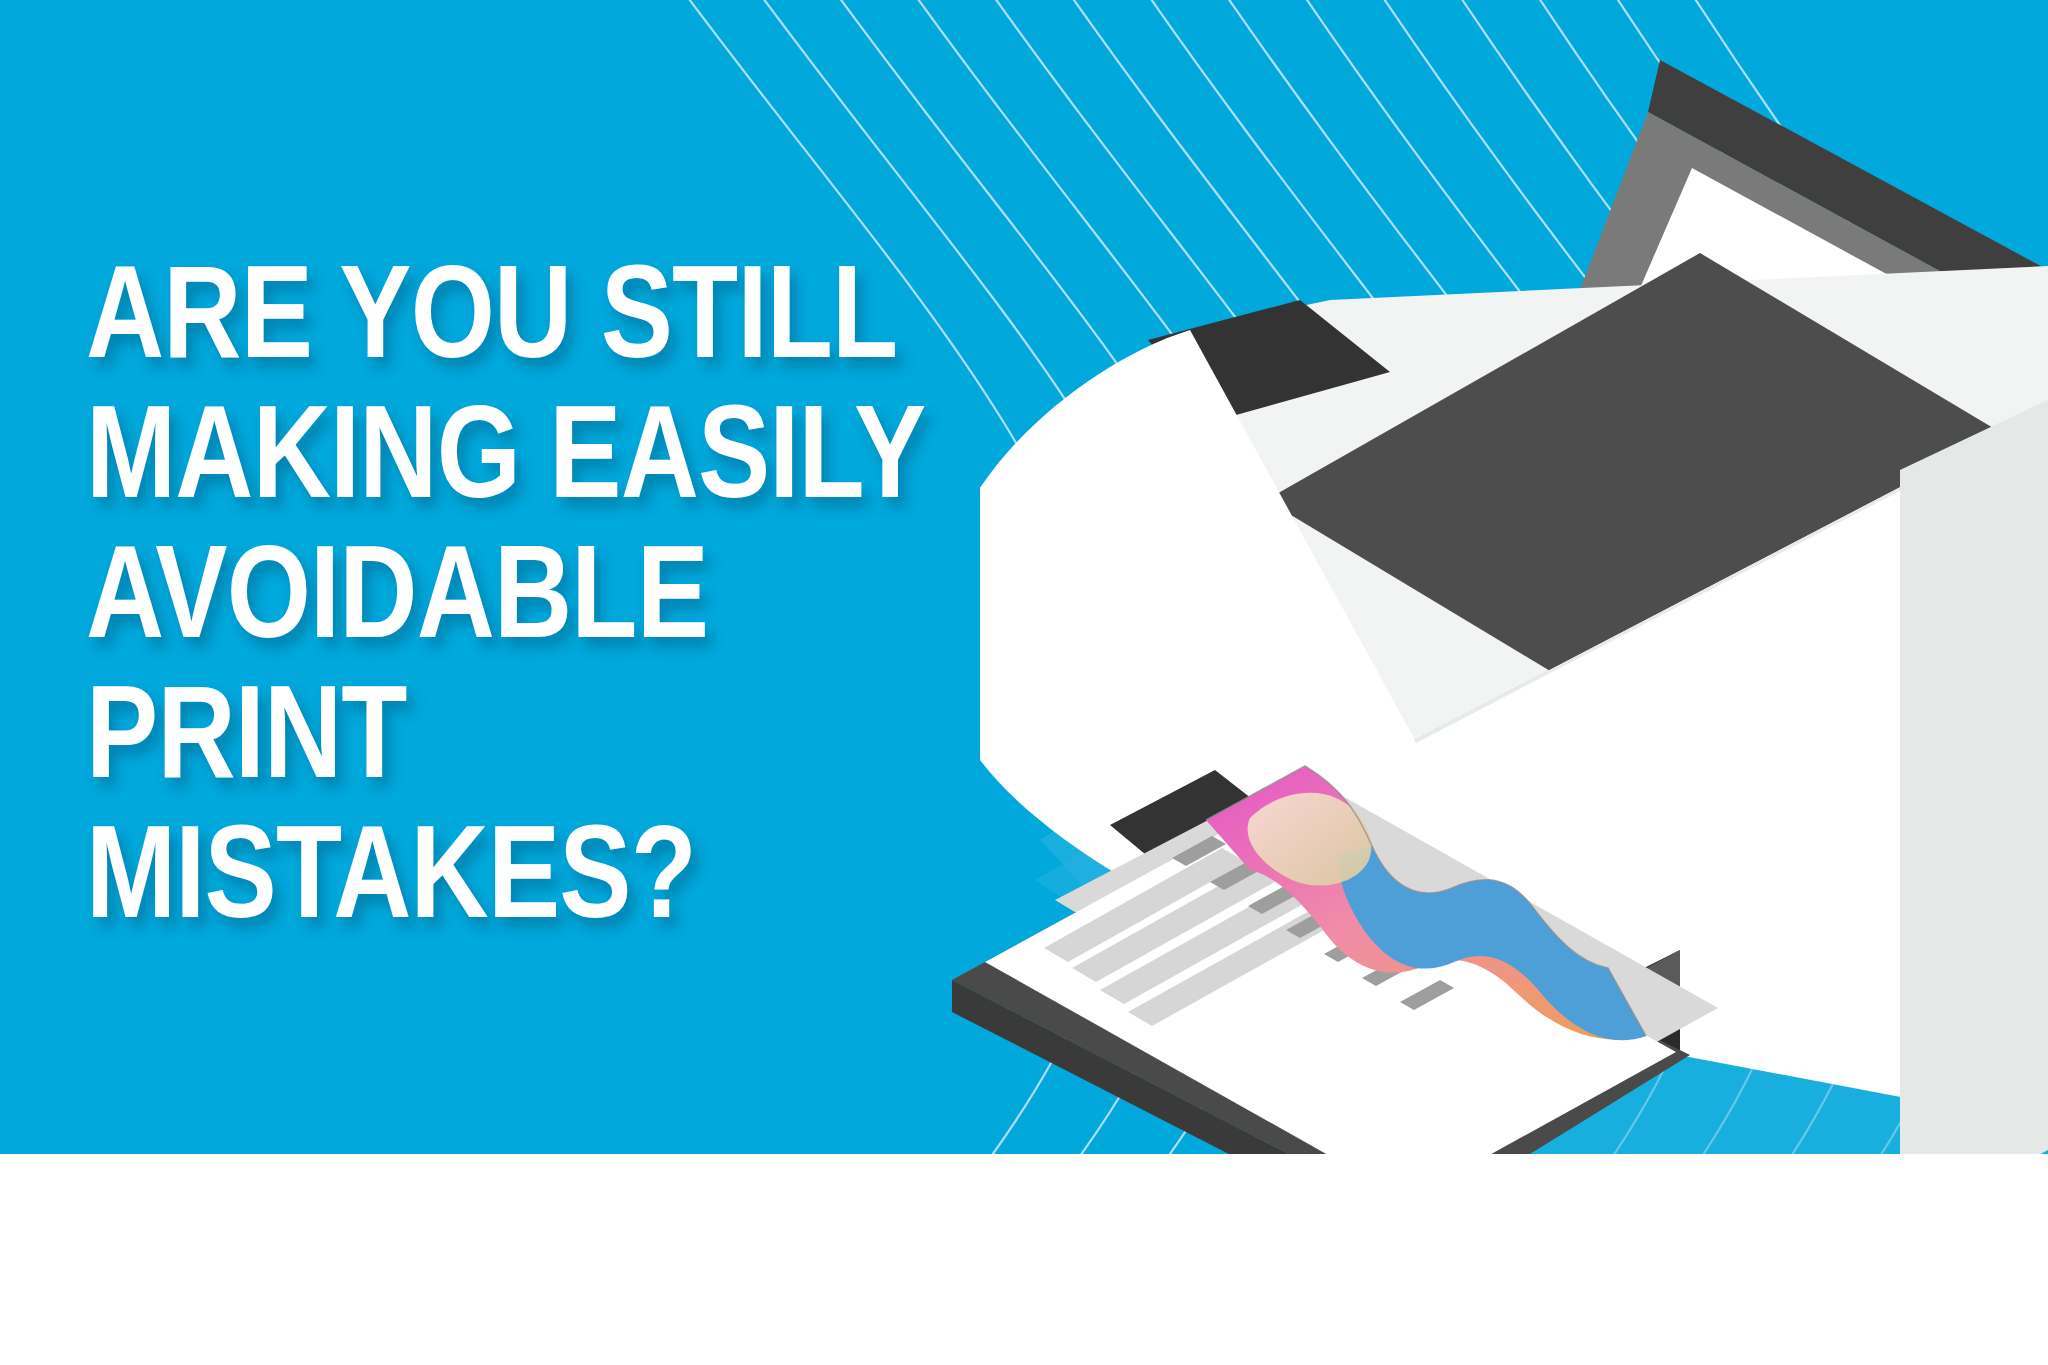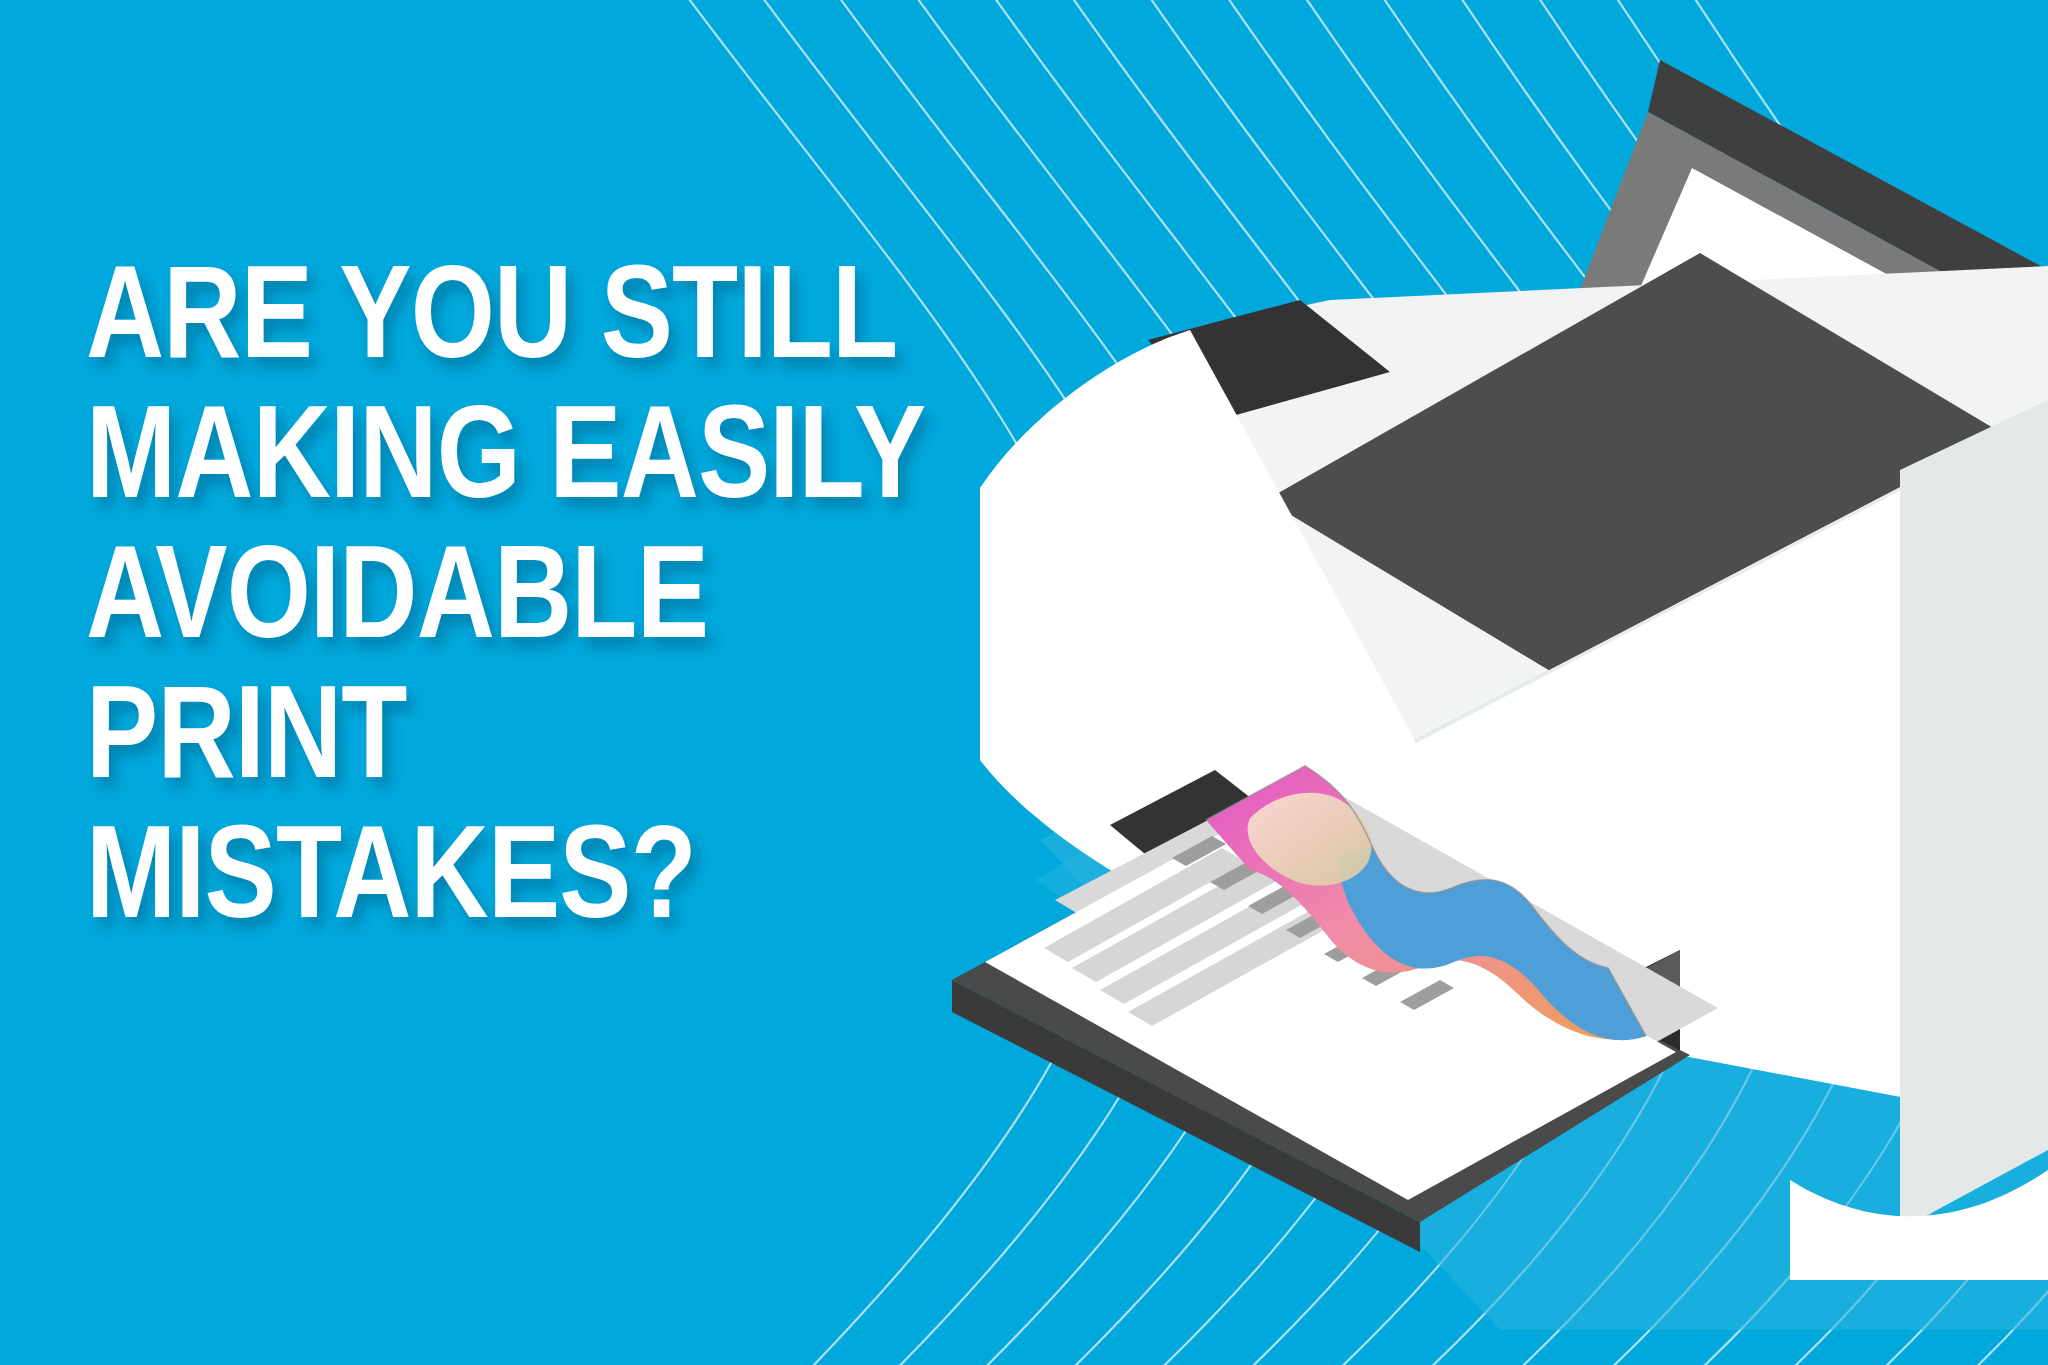--- a/index.html
+++ b/index.html
@@ -3,21 +3,21 @@
 <meta charset="utf-8">
 <style>
   html, body {
     margin: 0;
     padding: 0;
     background: #ffffff;
   }
   #banner {
     position: relative;
     width: 2048px;
-    height: 1365px;
+    height: 1154px;
     overflow: hidden;
     background: #a21caf;
     font-family: "Liberation Sans", sans-serif;
   }
   #wave-bg {
     position: absolute;
     inset: 0;
     width: 2048px;
     height: 1365px;
   }

